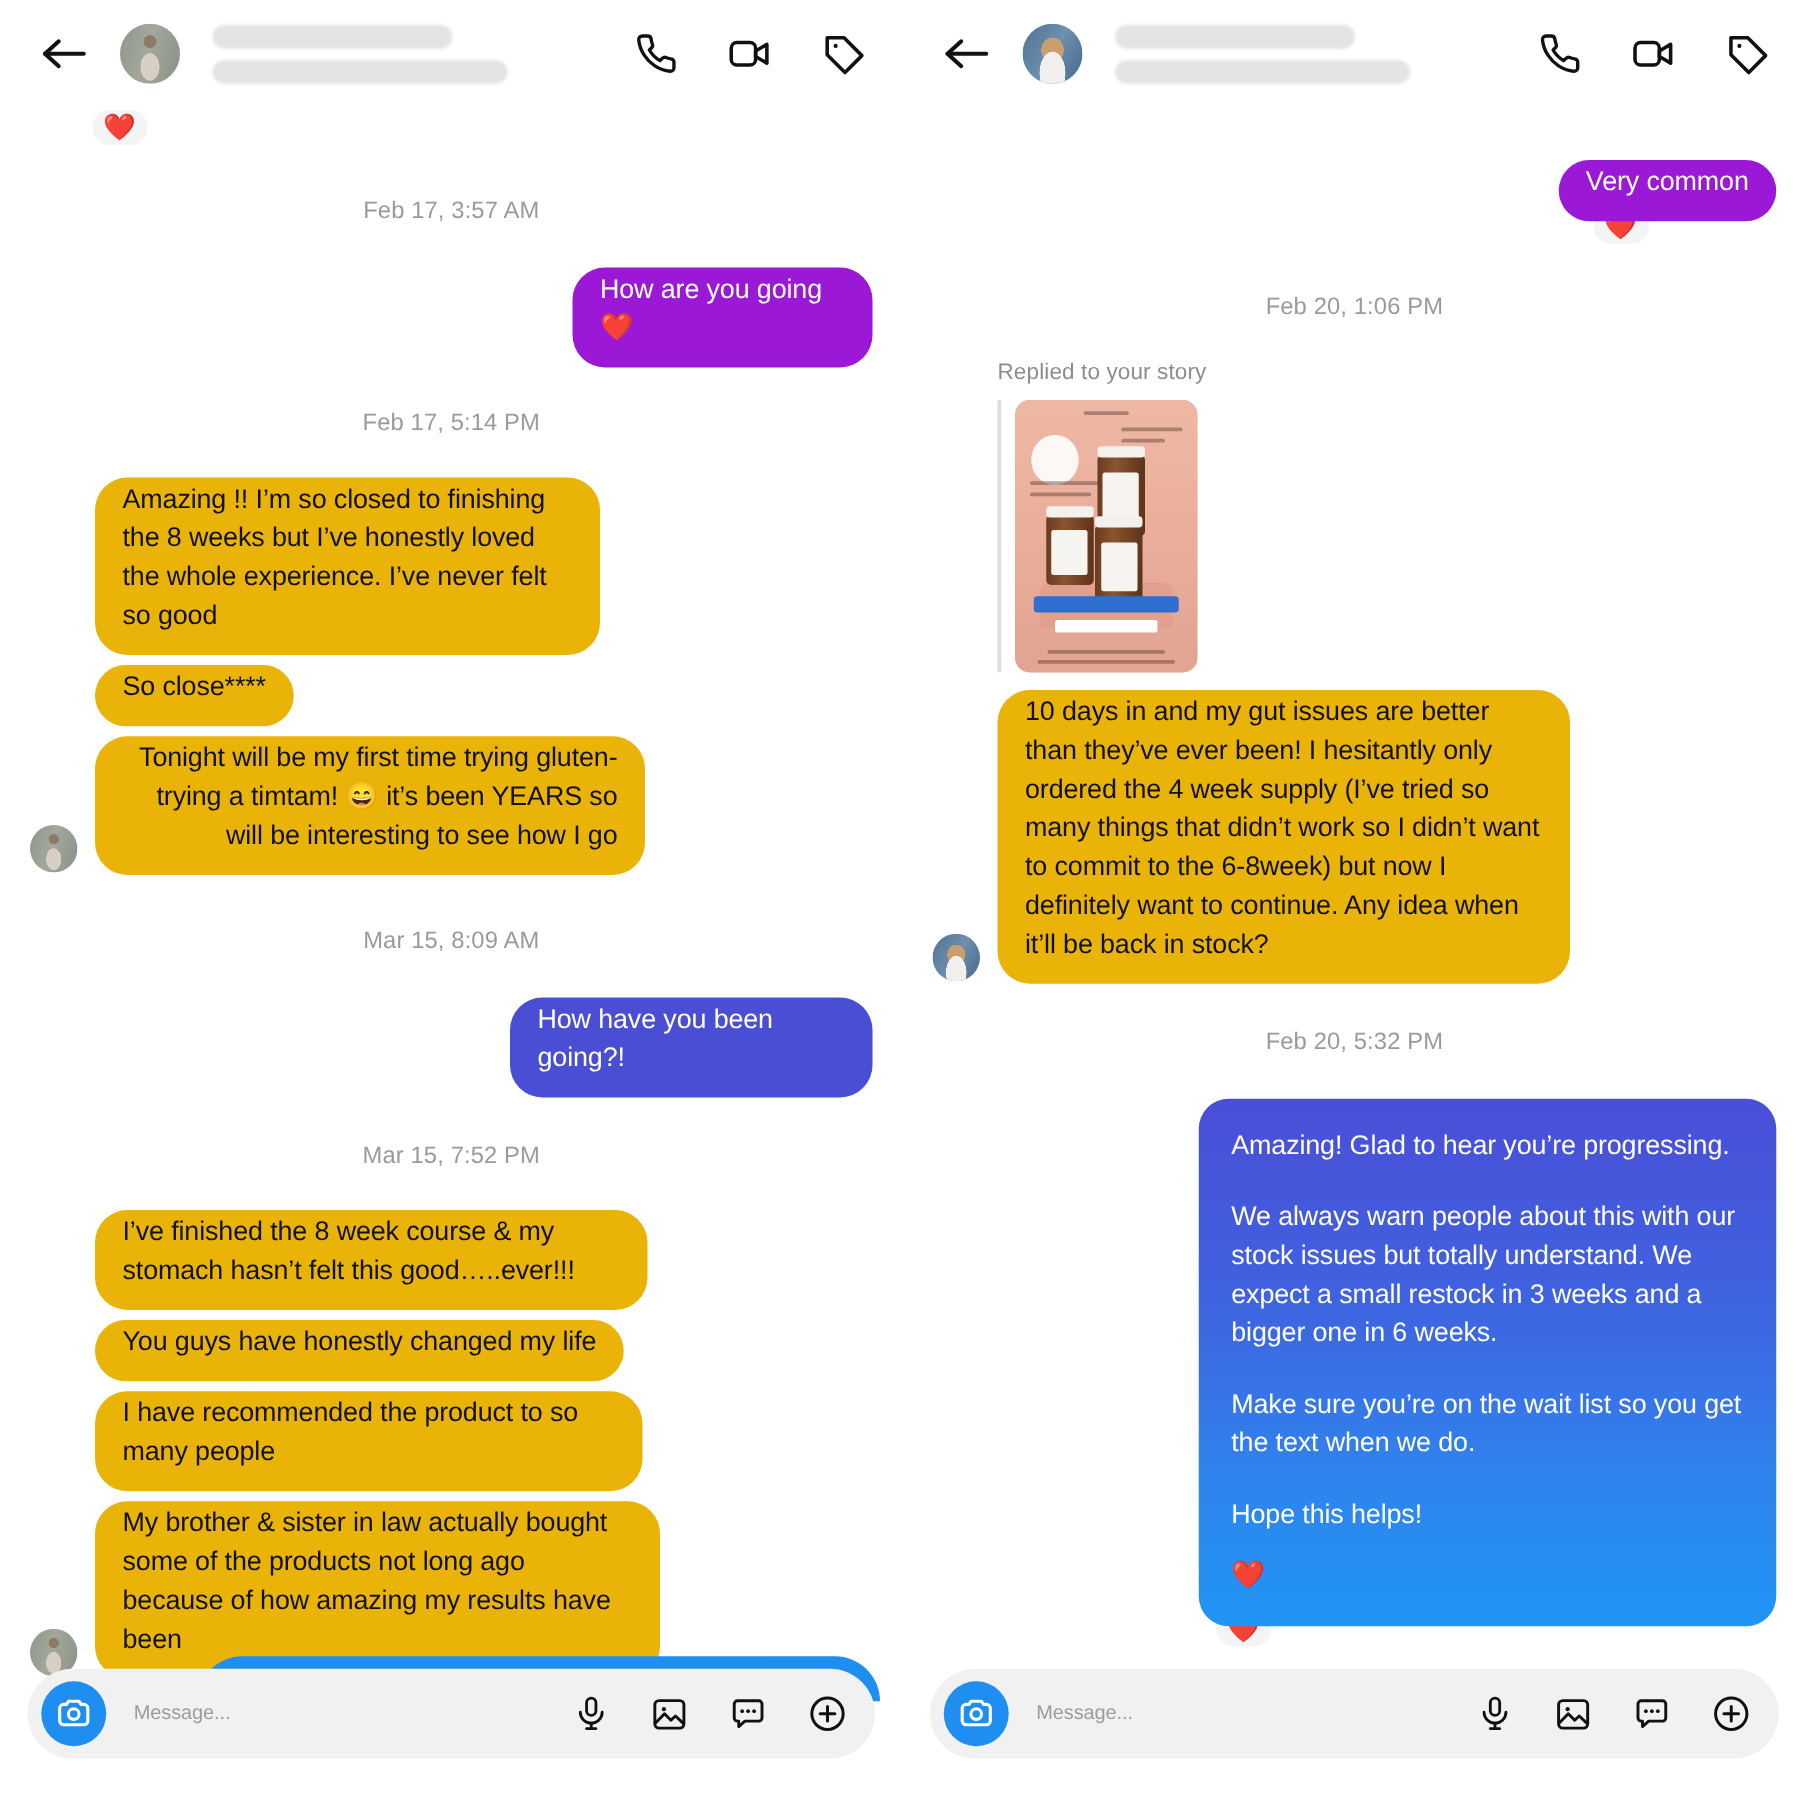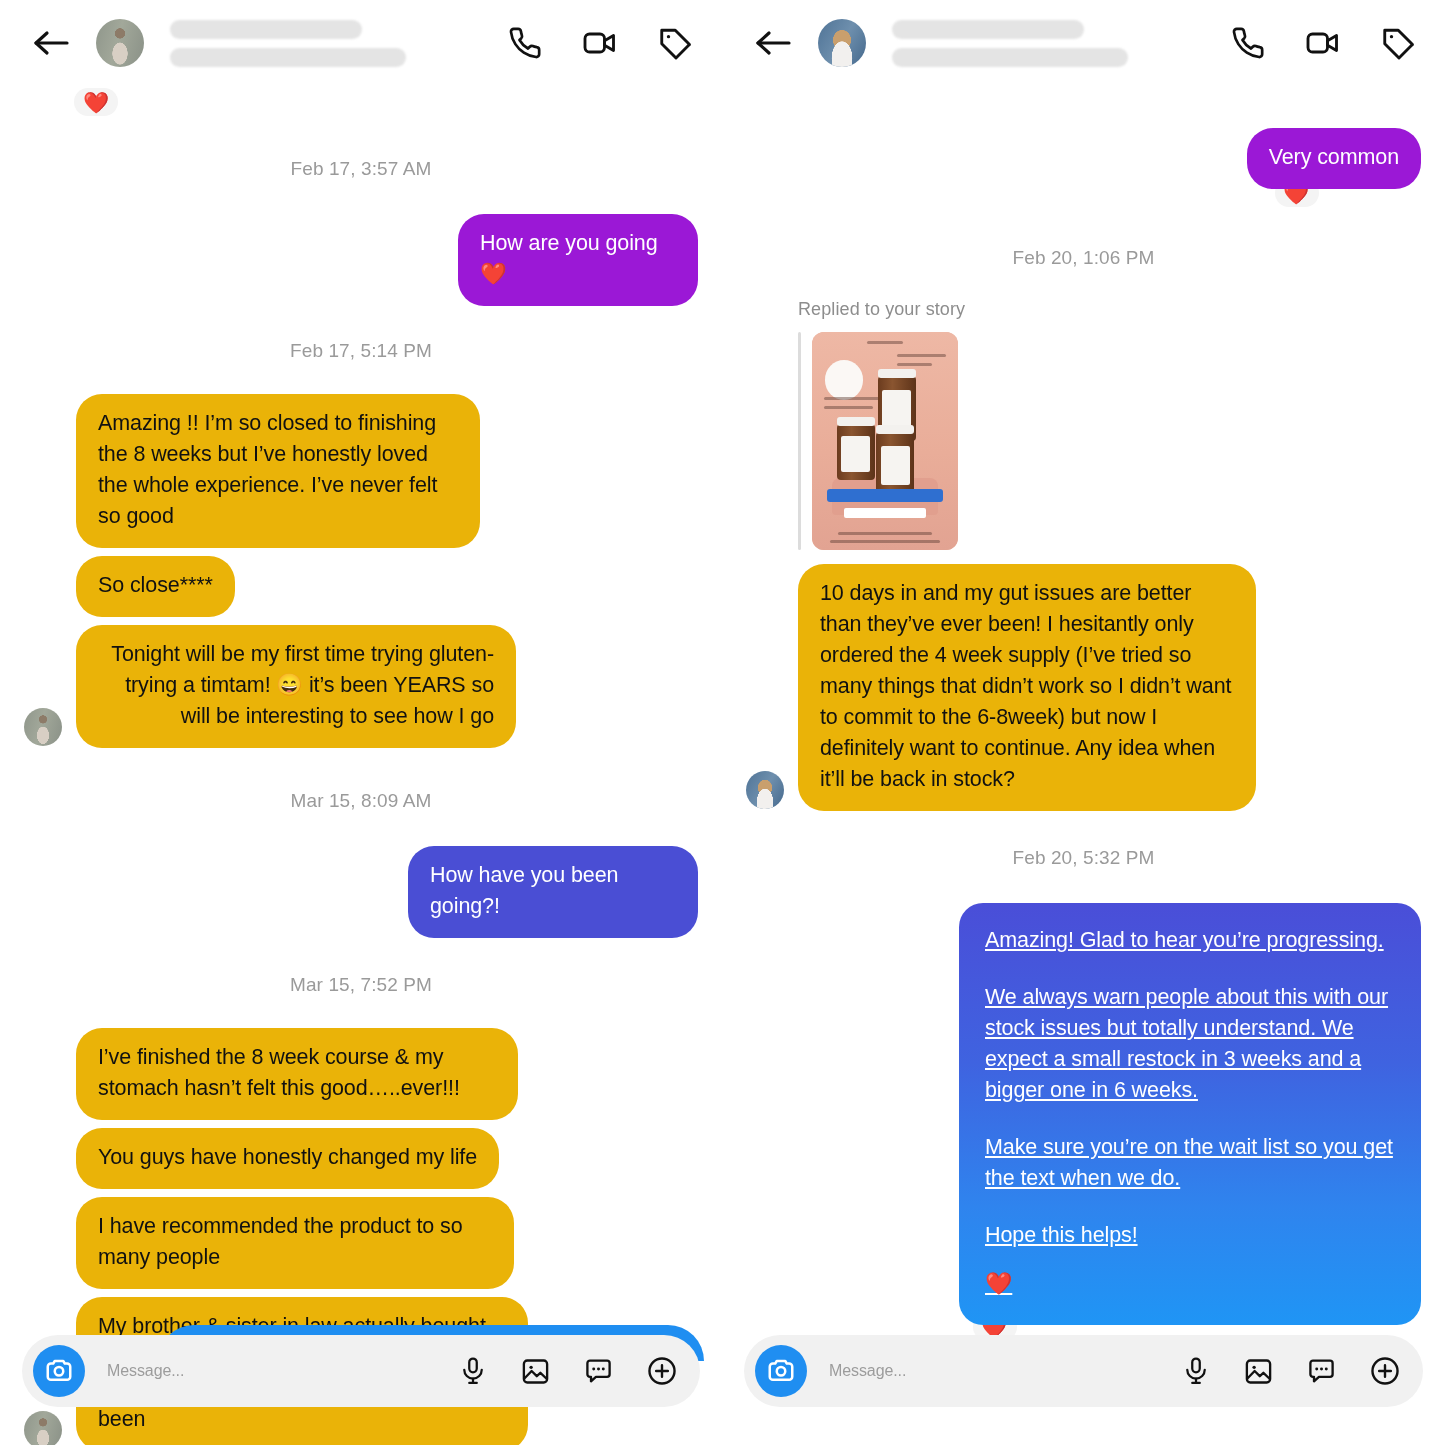--- a/index.html
+++ b/index.html
@@ -88,21 +88,21 @@
     border-radius: 50%;
     flex: 0 0 auto;
     overflow: hidden;
     margin-right: 14px;
     margin-bottom: 2px;
   }
   .avatar-spacer { width: 52px; flex: 0 0 auto; }
 
   .bubble {
     border-radius: 26px;
-    padding: 14px 22px 16px;
+    padding: 2px 22px 16px;
     font-size: 21.5px;
     line-height: 31px;
     letter-spacing: -0.1px;
     word-wrap: break-word;
     position: relative;
   }
   .bubble.in {
     background: #eab308;
     color: #111111;
   }
@@ -112,21 +112,20 @@
   }
   .bubble.out-indigo {
     background: #4a4ed4;
     color: #ffffff;
   }
   .bubble.out-gradient {
     background: linear-gradient(180deg, #4a4ed8 0%, #3f63e0 38%, #2f84ee 72%, #1f95f5 100%);
     color: #ffffff;
     border-radius: 24px;
     padding: 22px 26px 30px;
-    text-decoration: underline;
   }
   .bubble p { margin: 0; }
   .bubble p + p { margin-top: 26px; }
 
   .timestamp {
     text-align: center;
     color: #9a9a9a;
     font-size: 19px;
     letter-spacing: 0.1px;
     padding: 0;

